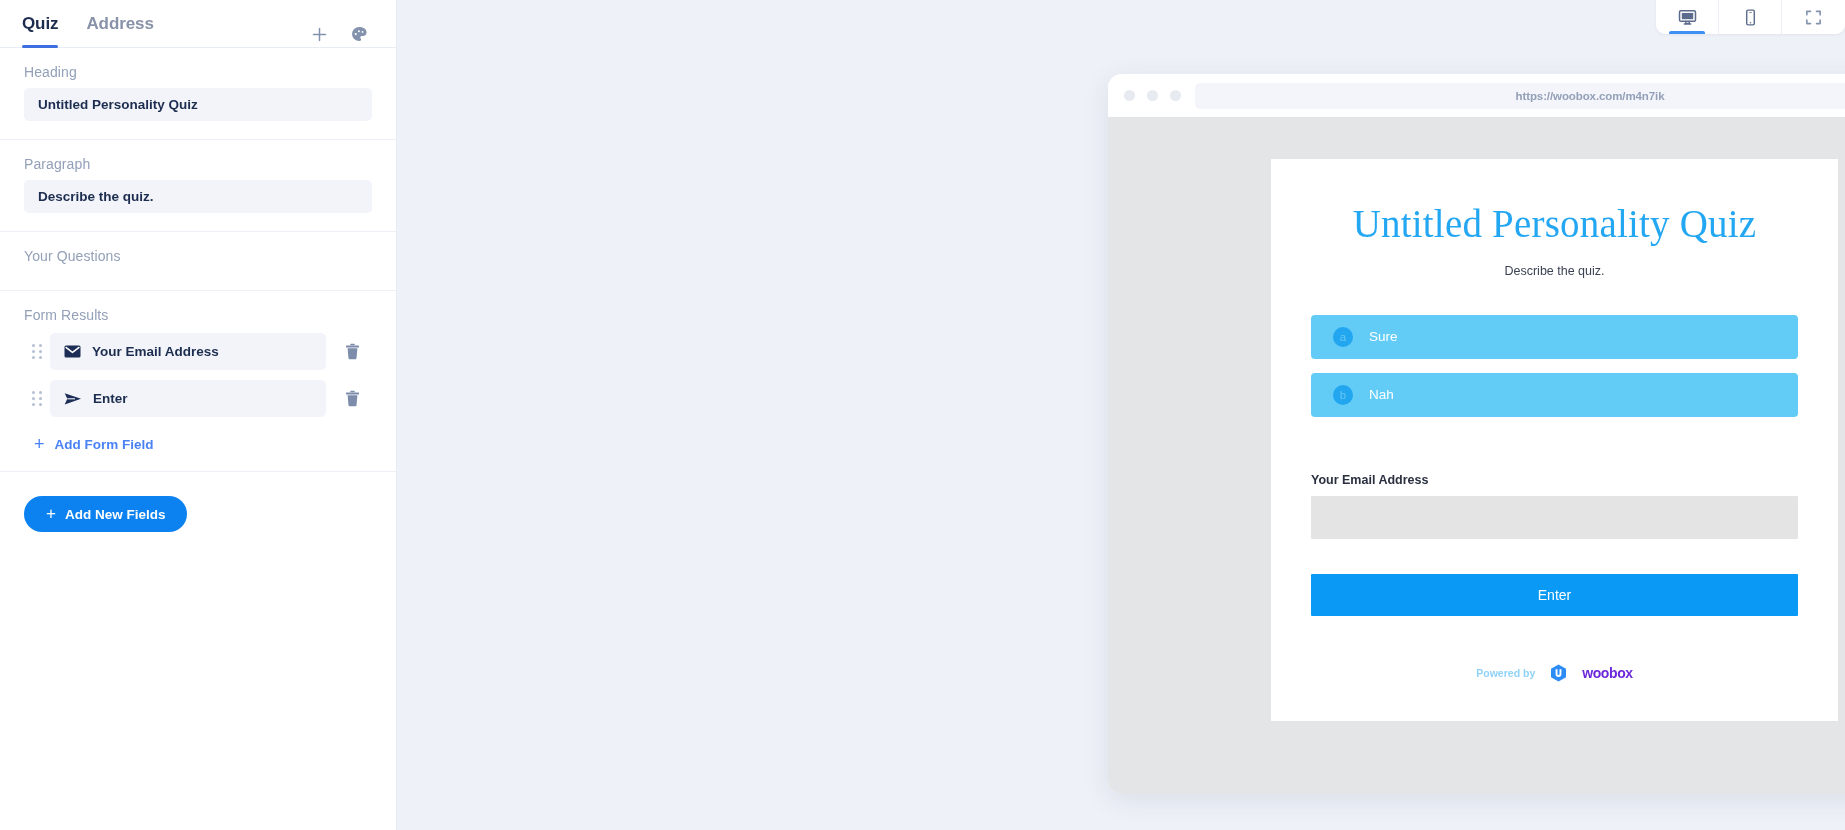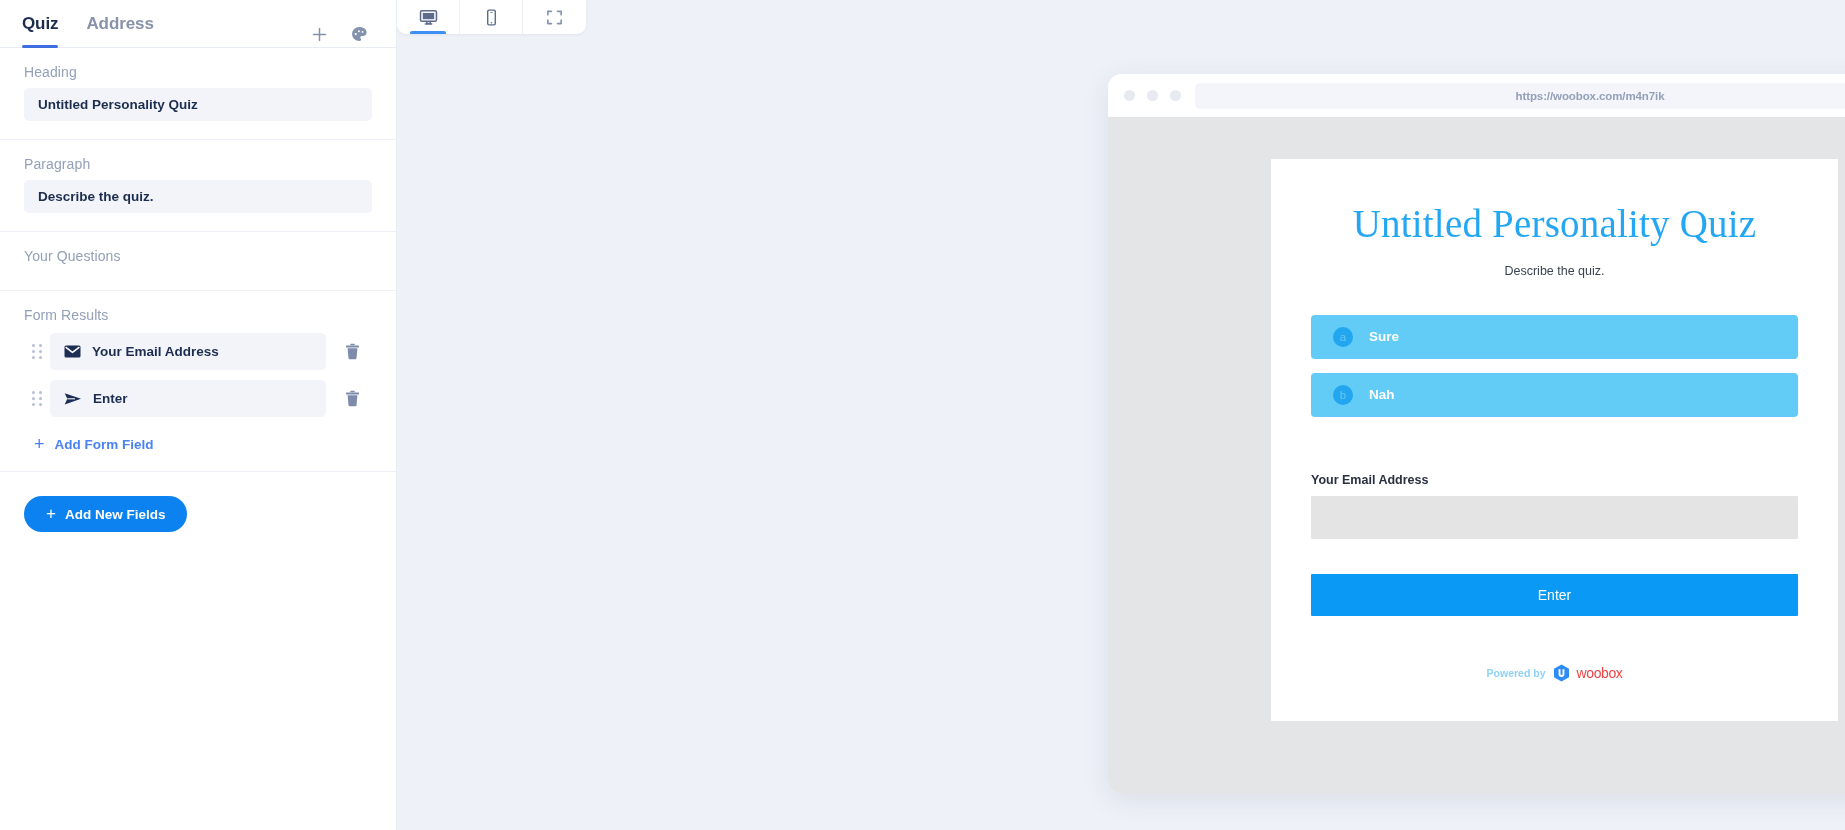--- a/index.html
+++ b/index.html
@@ -87,21 +87,21 @@
     font-size: 13.5px; font-weight: 700; cursor: pointer;
     font-family: "Liberation Sans", sans-serif;
   }
   .btn-primary .plus { font-size: 17px; font-weight: 400; }
 
   
   .main {
     flex: 1 1 auto; height: 830px;
     background: #eef1f7;
     position: relative;
-    display: flex; flex-direction: column; align-items: flex-start;
+    display: flex; flex-direction: column; align-items: flex-end;
     overflow: hidden;
   }
   .device-bar {
     margin-top: 0px;
     background: #ffffff;
     border-radius: 0 0 9px 9px;
     height: 34px;
     display: flex; align-items: stretch;
     box-shadow: 0 1px 3px rgba(40,60,100,.07);
     position: relative; z-index: 3;
@@ -167,39 +167,39 @@
     height: 44px; display: flex; align-items: center;
     padding-left: 22px; gap: 16px; margin-bottom: 14px;
     cursor: pointer;
   }
   .ans-badge {
     width: 20px; height: 20px; border-radius: 50%;
     background: #21a6ef; color: #66c7f4;
     font-size: 11.5px; display: flex; align-items: center; justify-content: center;
     flex: 0 0 20px;
   }
-  .ans-text { color: #ffffff; font-size: 13.5px; font-weight: bold; }
+  .ans-text { color: #ffffff; font-size: 13.5px; }
 
   .form-area { margin-top: 56px; text-align: left; }
   .form-label { font-size: 12.5px; font-weight: 700; color: #2a3040; margin-bottom: 9px; }
   .form-input {
     height: 43px; background: #e4e4e4; border: none; width: 100%;
     border-radius: 1px; cursor: text;
   }
   .enter-btn {
     margin-top: 35px; width: 100%; height: 42px;
     background: #0a9af5; border: none; border-radius: 1px;
     color: #fff; font-size: 14px; cursor: pointer;
     font-family: "Liberation Sans", sans-serif;
   }
   .powered {
-    margin-top: 48px; display: flex; align-items: center; justify-content: center; gap: 7px;
+    margin-top: 48px; display: flex; align-items: center; justify-content: center; gap: 15px;
   }
   .pw-text { font-size: 10.5px; color: #8fd2f7; font-weight: 600; }
-  .pw-name { font-size: 14px; font-weight: 400; color: #ef4444; letter-spacing: -0.4px; }
+  .pw-name { font-size: 14px; font-weight: 700; color: #6d28d9; letter-spacing: -0.4px; }
 
   
   .ghost {
     position: absolute; right: 0px; top: 186px;
     width: 76px; height: 514px;
     background: #f8f9fc;
     border-radius: 14px 0 0 14px;
     box-shadow: -6px 6px 22px rgba(45,65,110,.07);
     overflow: hidden;
   }

